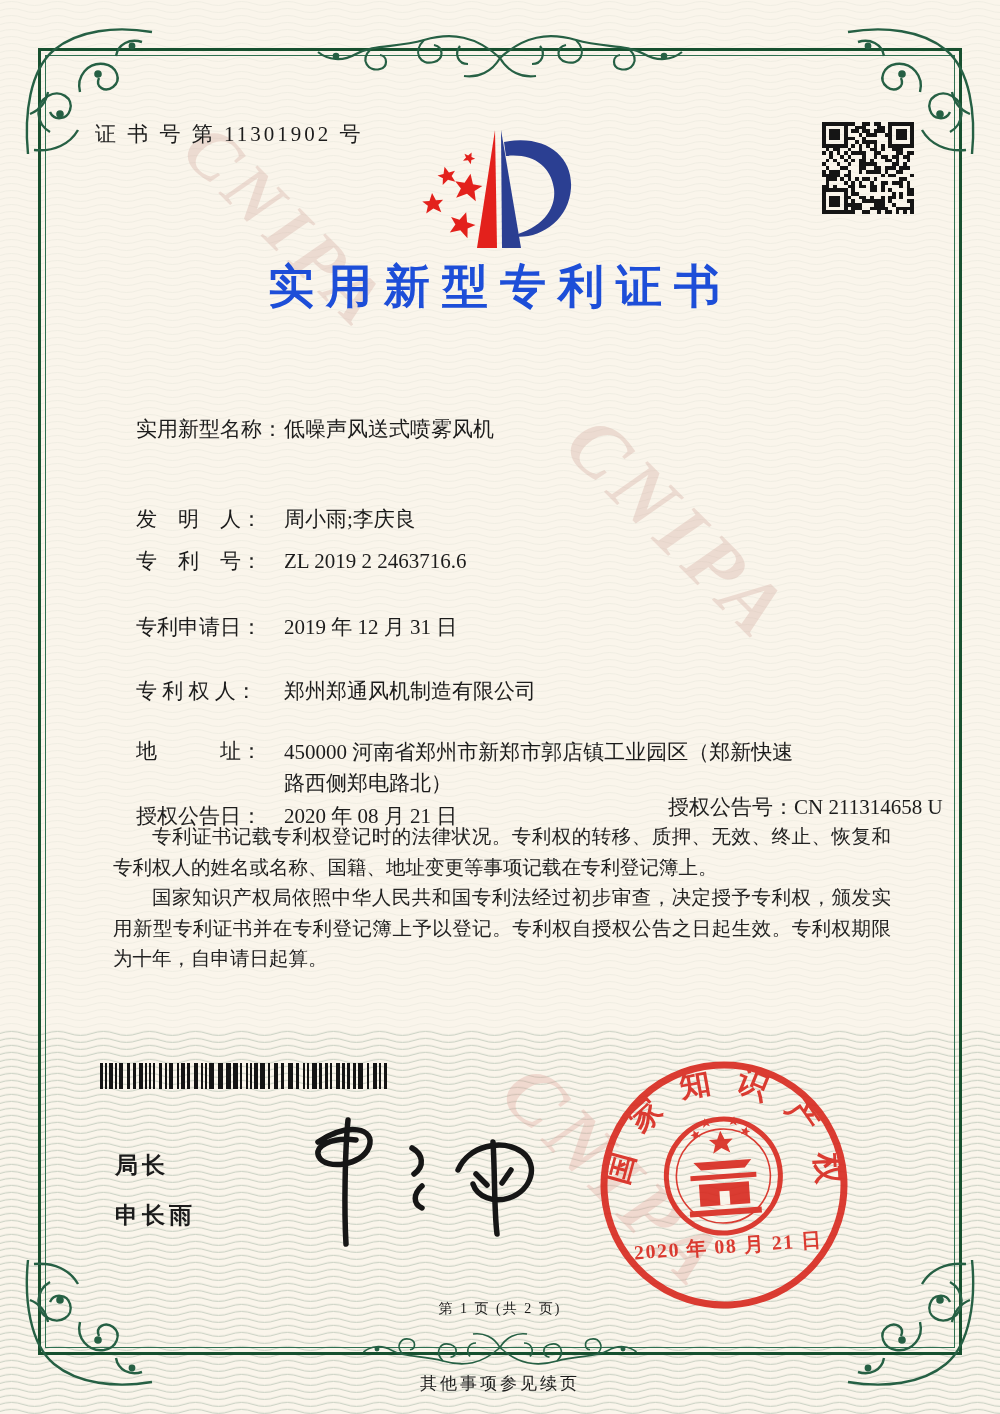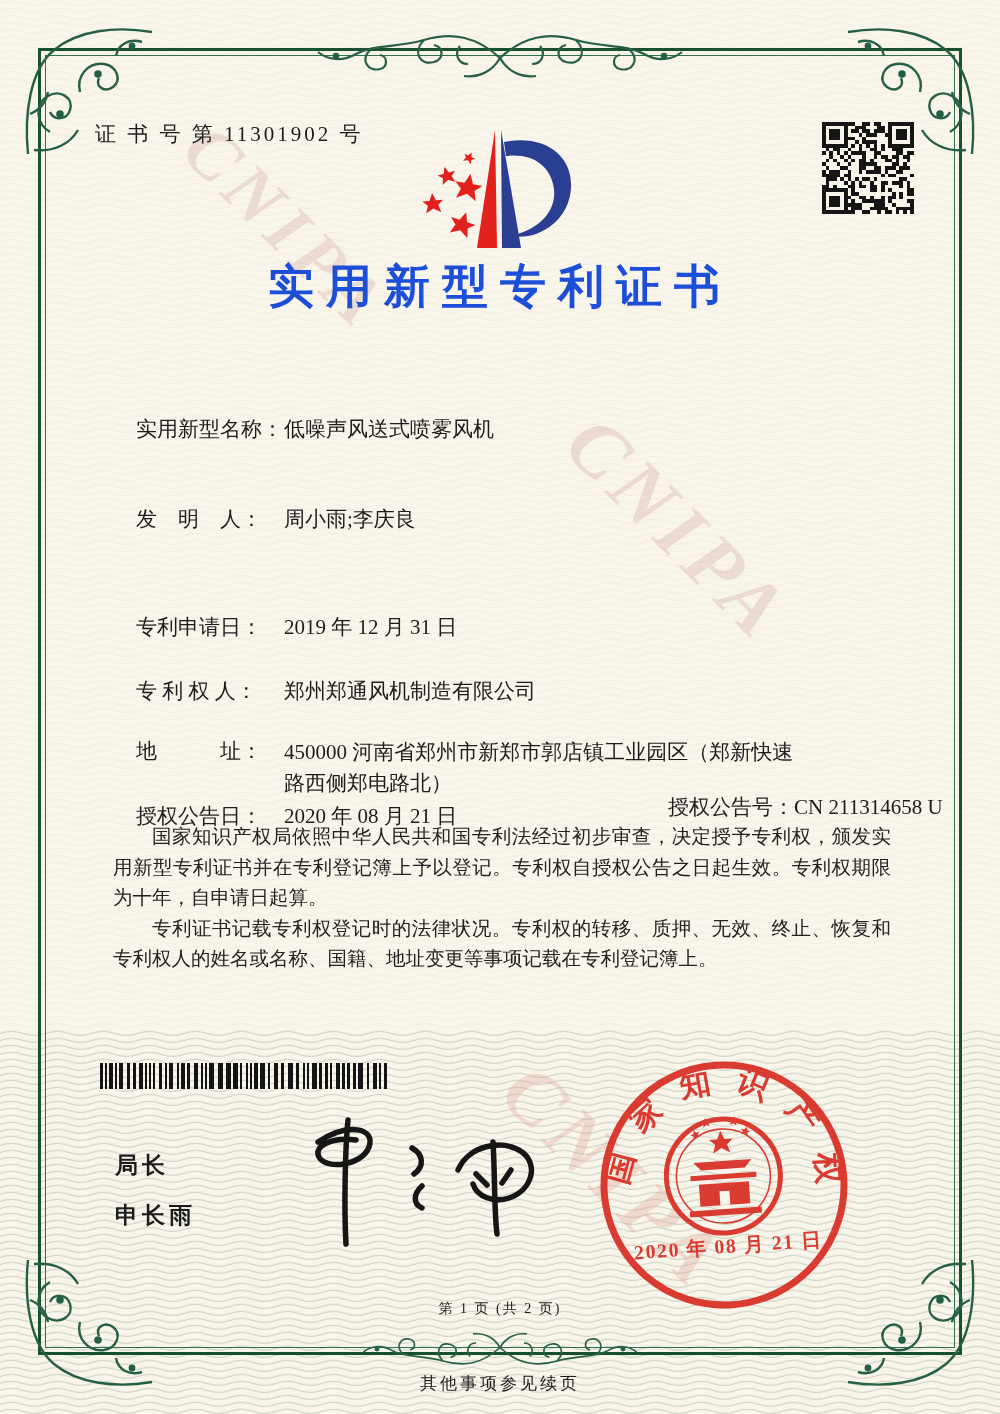--- a/index.html
+++ b/index.html
@@ -493,37 +493,40 @@
       </svg></div>
 
   <div class="title">实用新型专利证书</div>
 
   <div class="row" style="top:390px">
     <span class="lab">实用新型名称：</span><span class="val">低噪声风送式喷雾风机</span>
   </div>
   <div class="row" style="top:480px">
     <span class="lab">发　明　人：</span><span class="val">周小雨;李庆良</span>
   </div>
+  <div class="row" style="top:522px">
+    <span class="lab">专　利　号：</span><span class="val">ZL 2019 2 2463716.6</span>
+  </div>
   <div class="row" style="top:588px">
     <span class="lab">专利申请日：</span><span class="val">2019 年 12 月 31 日</span>
   </div>
   <div class="row" style="top:652px">
     <span class="lab">专 利 权 人：</span><span class="val">郑州郑通风机制造有限公司</span>
   </div>
   <div class="row" style="top:712px">
     <span class="lab">地　　　址：</span><span class="addr-val"><span>450000 河南省郑州市新郑市郭店镇工业园区（郑新快速</span><span>路西侧郑电路北）</span></span>
   </div>
   <div class="row" style="top:777px;left:115px;width:770px">
     <span class="lab">授权公告日：</span><span class="val">2020 年 08 月 21 日</span>
     <span class="grant2"><span>授权公告号：</span><span class="val">CN 211314658 U</span></span>
   </div>
 
   <div class="body-text">
+    <p>专利证书记载专利权登记时的法律状况。专利权的转移、质押、无效、终止、恢复和专利权人的姓名或名称、国籍、地址变更等事项记载在专利登记簿上。</p>
     <p>国家知识产权局依照中华人民共和国专利法经过初步审查，决定授予专利权，颁发实用新型专利证书并在专利登记簿上予以登记。专利权自授权公告之日起生效。专利权期限为十年，自申请日起算。</p>
-    <p>专利证书记载专利权登记时的法律状况。专利权的转移、质押、无效、终止、恢复和专利权人的姓名或名称、国籍、地址变更等事项记载在专利登记簿上。</p>
   </div>
 
   <div class="barcode">
       <div style="left:0px;width:3px"></div>
       <div style="left:5px;width:2px"></div>
       <div style="left:9px;width:4px"></div>
       <div style="left:15px;width:2px"></div>
       <div style="left:19px;width:4px"></div>
       <div style="left:27px;width:3px"></div>
       <div style="left:33px;width:3px"></div>

